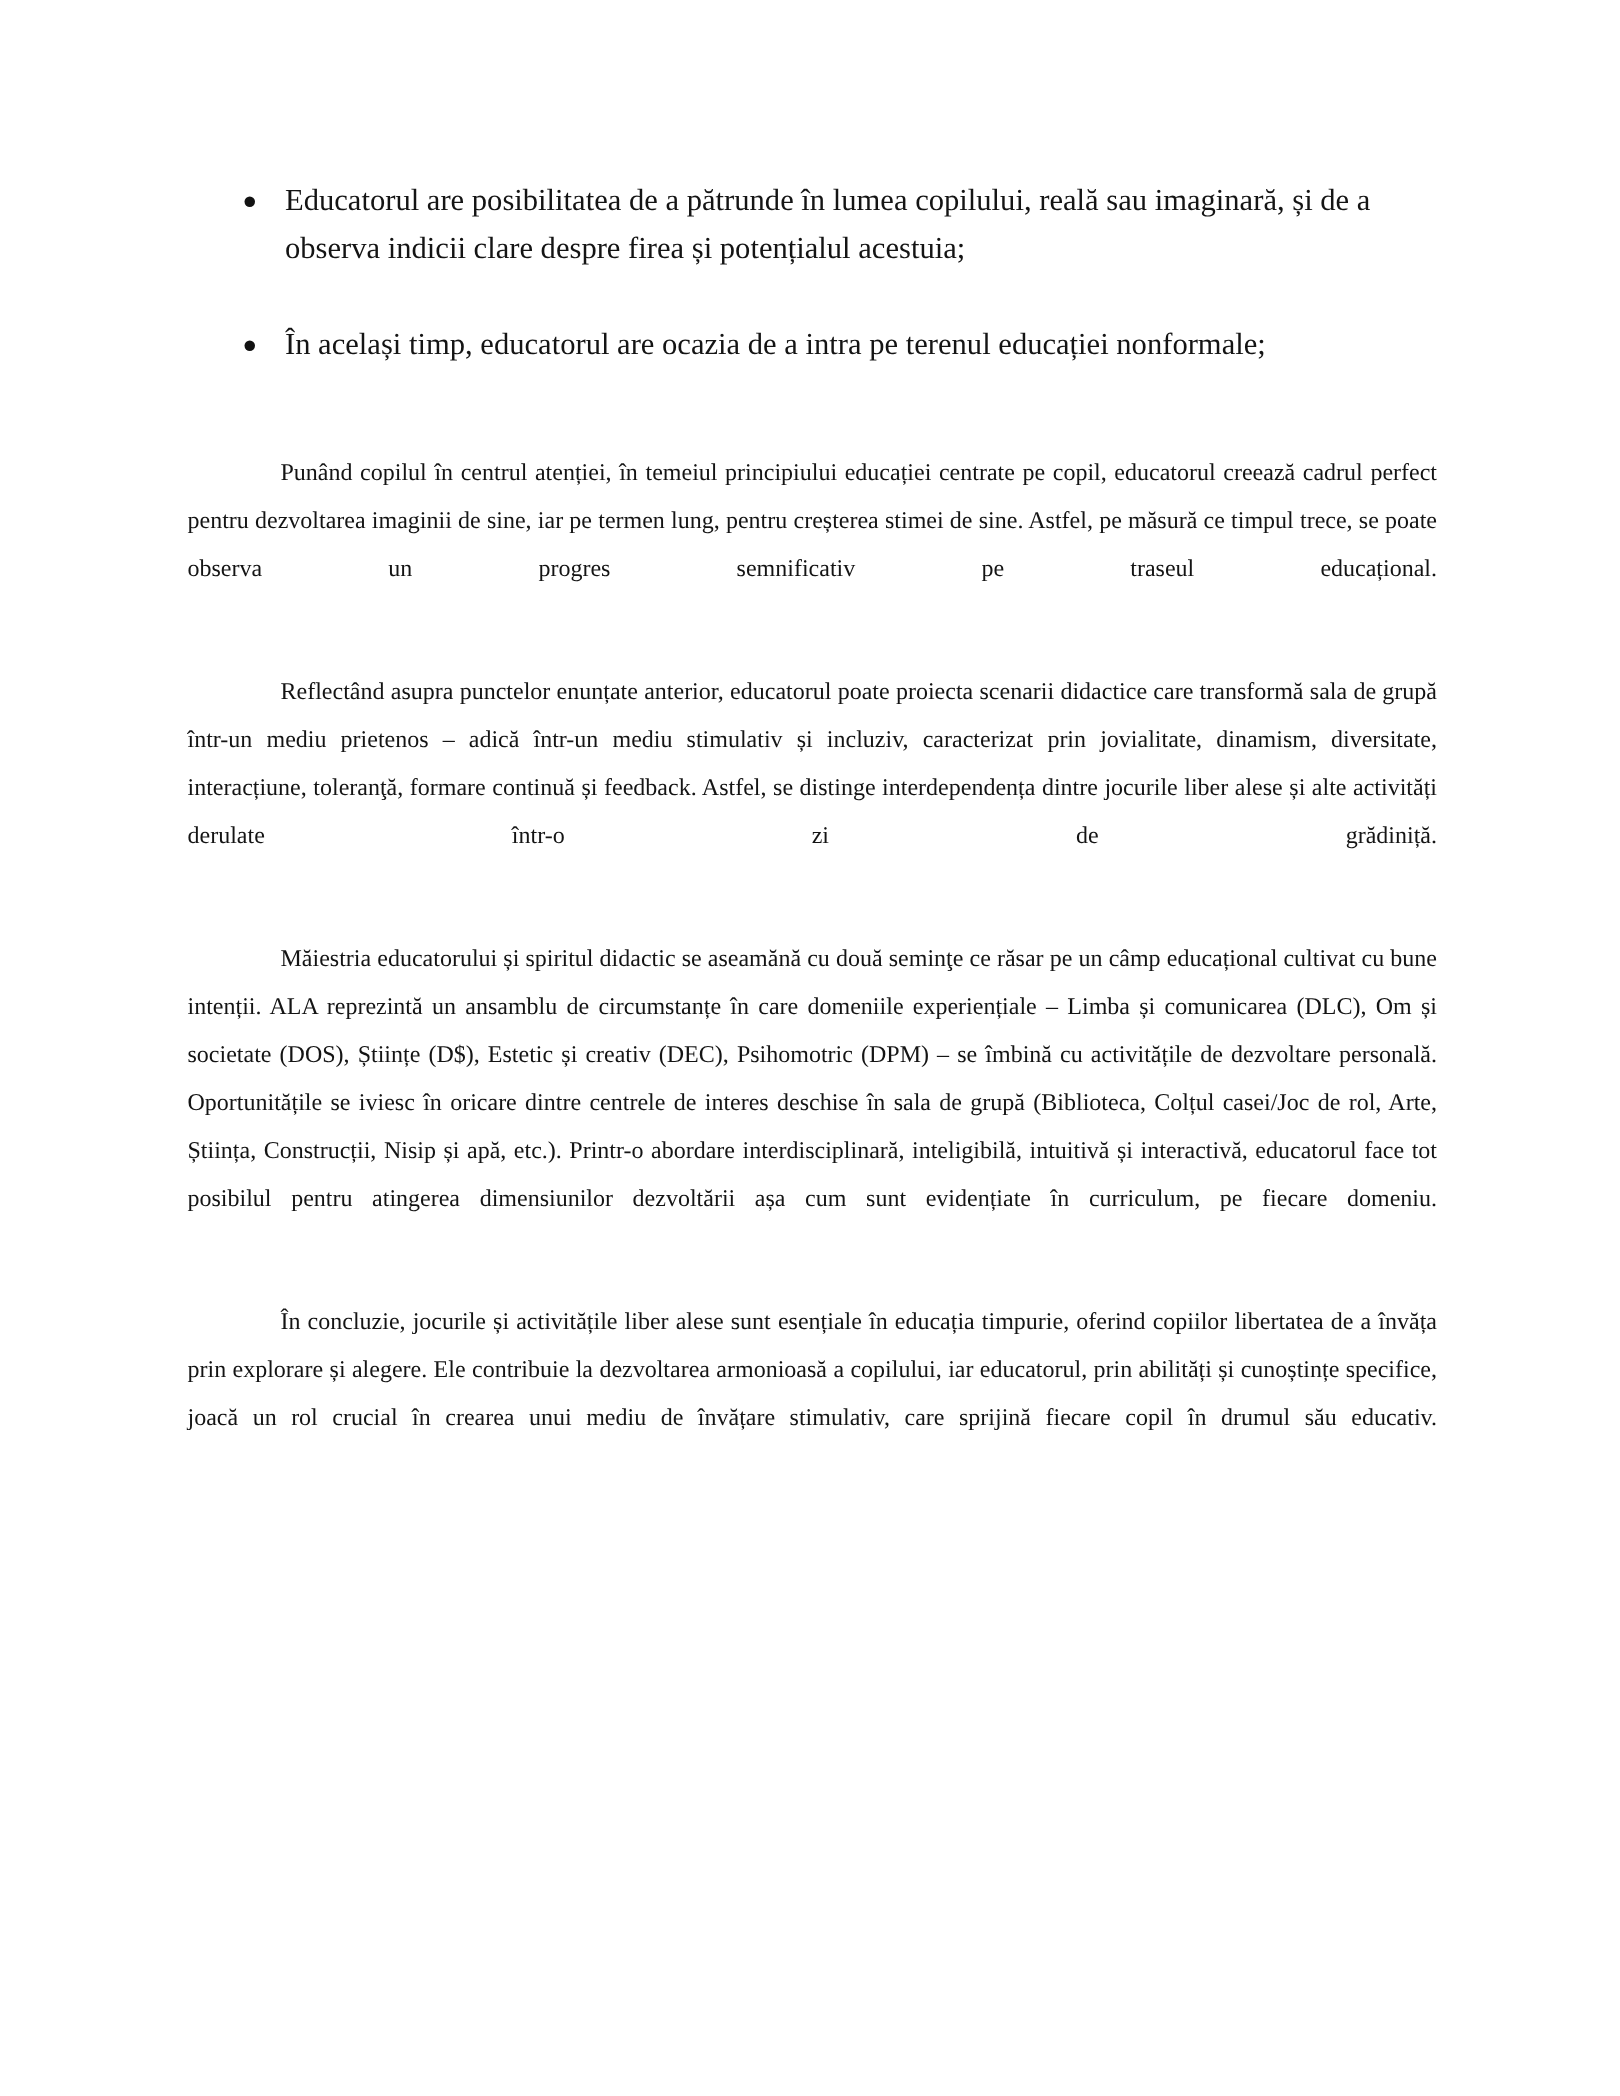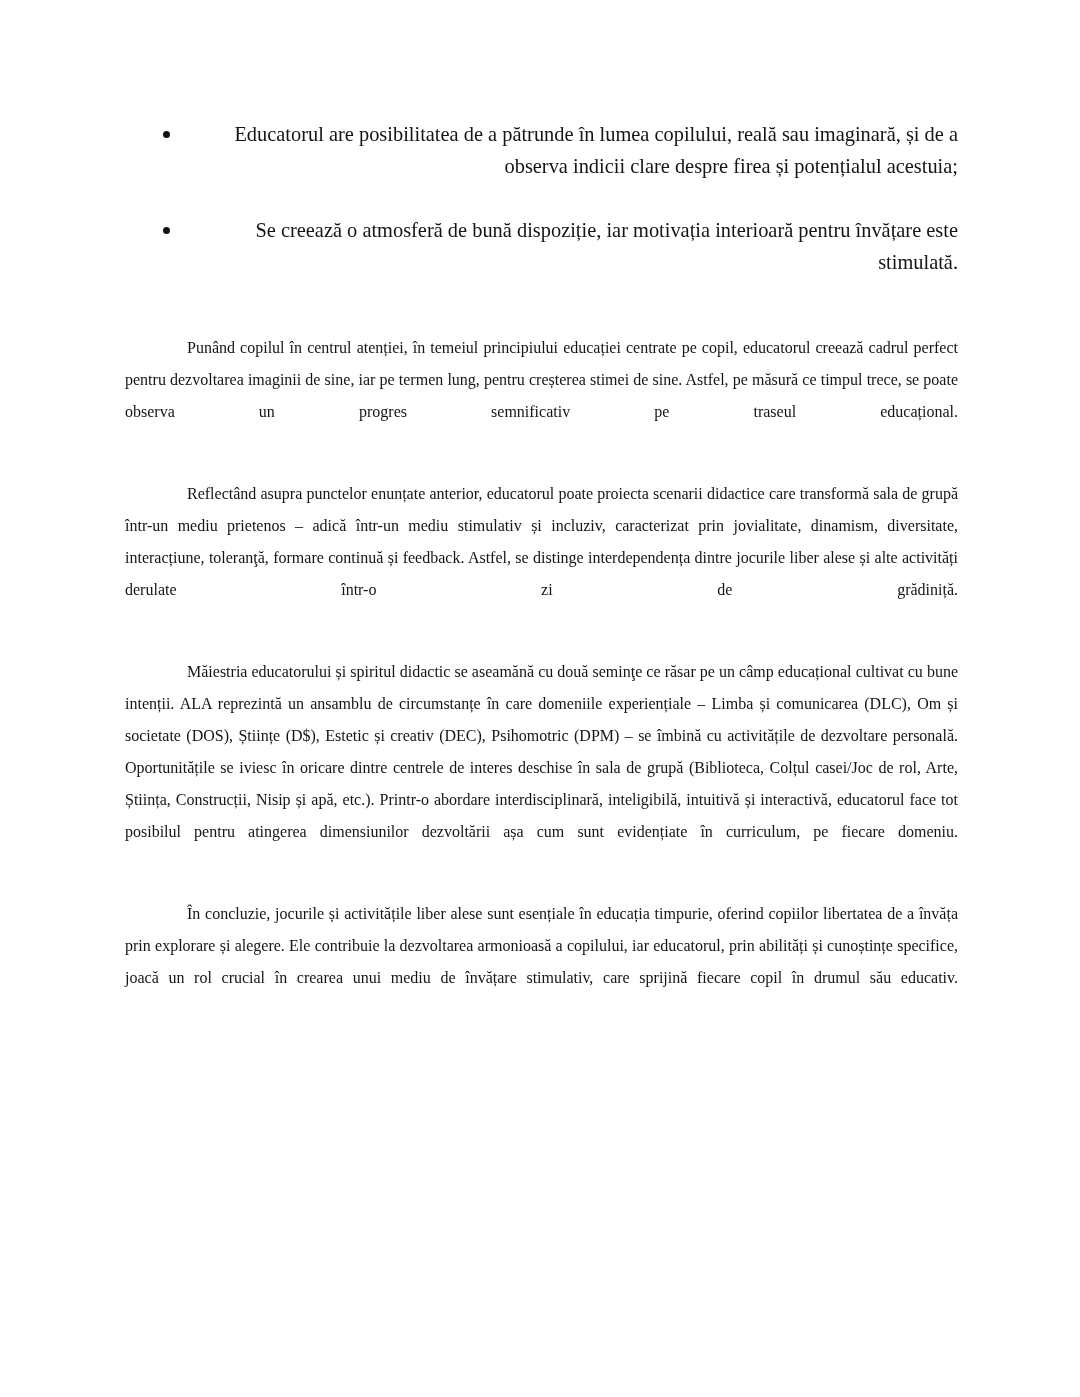--- a/index.html
+++ b/index.html
@@ -34,21 +34,21 @@
     list-style: none;
     margin: 0 0 0 0;
     padding: 0;
   }
   .bullet-item {
     position: relative;
     padding-left: 65px;
     margin: 0;
     font-size: 20.4px;
     line-height: 32px;
-    text-align: right;
+    text-align: left;
   }
   .bullet-item .bullet-marker {
     position: absolute;
     left: 38px;
     top: 13px;
     width: 7px;
     height: 7px;
     background: #121212;
     border-radius: 50%;
     display: block;
@@ -85,21 +85,21 @@
 <div class="page">
   <div class="content">
 
     <ul class="bullet-list">
       <li class="bullet-item">
         <span class="bullet-marker"></span>
         <span>Educatorul are posibilitatea de a pătrunde în lumea copilului, reală sau imaginară, și de a observa indicii clare despre firea și potențialul acestuia;</span>
       </li>
       <li class="bullet-item">
         <span class="bullet-marker"></span>
-        <span>Se creează o atmosferă de bună dispoziție, iar motivația interioară pentru învățare este stimulată.</span>
+        <span>În același timp, educatorul are ocazia de a intra pe terenul educației nonformale;</span>
       </li>
     </ul>
 
     <p class="para first-para">Punând copilul în centrul atenției, în temeiul principiului educației centrate pe copil, educatorul creează cadrul perfect pentru dezvoltarea imaginii de sine, iar pe termen lung, pentru creșterea stimei de sine. Astfel, pe măsură ce timpul trece, se poate observa un progres semnificativ pe traseul educațional.</p>
     <p class="para">Reflectând asupra punctelor enunțate anterior, educatorul poate proiecta scenarii didactice care transformă sala de grupă într-un mediu prietenos – adică într-un mediu stimulativ și incluziv, caracterizat prin jovialitate, dinamism, diversitate, interacțiune, toleranţă, formare continuă și feedback. Astfel, se distinge interdependența dintre jocurile liber alese și alte activități derulate într-o zi de grădiniță.</p>
     <p class="para">Măiestria educatorului și spiritul didactic se aseamănă cu două seminţe ce răsar pe un câmp educațional cultivat cu bune intenții. ALA reprezintă un ansamblu de circumstanțe în care domeniile experiențiale – Limba și comunicarea (DLC), Om și societate (DOS), Științe (D$), Estetic și creativ (DEC), Psihomotric (DPM) – se îmbină cu activitățile de dezvoltare personală. Oportunitățile se iviesc în oricare dintre centrele de interes deschise în sala de grupă (Biblioteca, Colțul casei/Joc de rol, Arte, Știința, Construcții, Nisip și apă, etc.). Printr-o abordare interdisciplinară, inteligibilă, intuitivă și interactivă, educatorul face tot posibilul pentru atingerea dimensiunilor dezvoltării așa cum sunt evidențiate în curriculum, pe fiecare domeniu.</p>
     <p class="para">În concluzie, jocurile și activitățile liber alese sunt esențiale în educația timpurie, oferind copiilor libertatea de a învăța prin explorare și alegere. Ele contribuie la dezvoltarea armonioasă a copilului, iar educatorul, prin abilități și cunoștințe specifice, joacă un rol crucial în crearea unui mediu de învățare stimulativ, care sprijină fiecare copil în drumul său educativ.</p>
 
   </div>
 </div>

